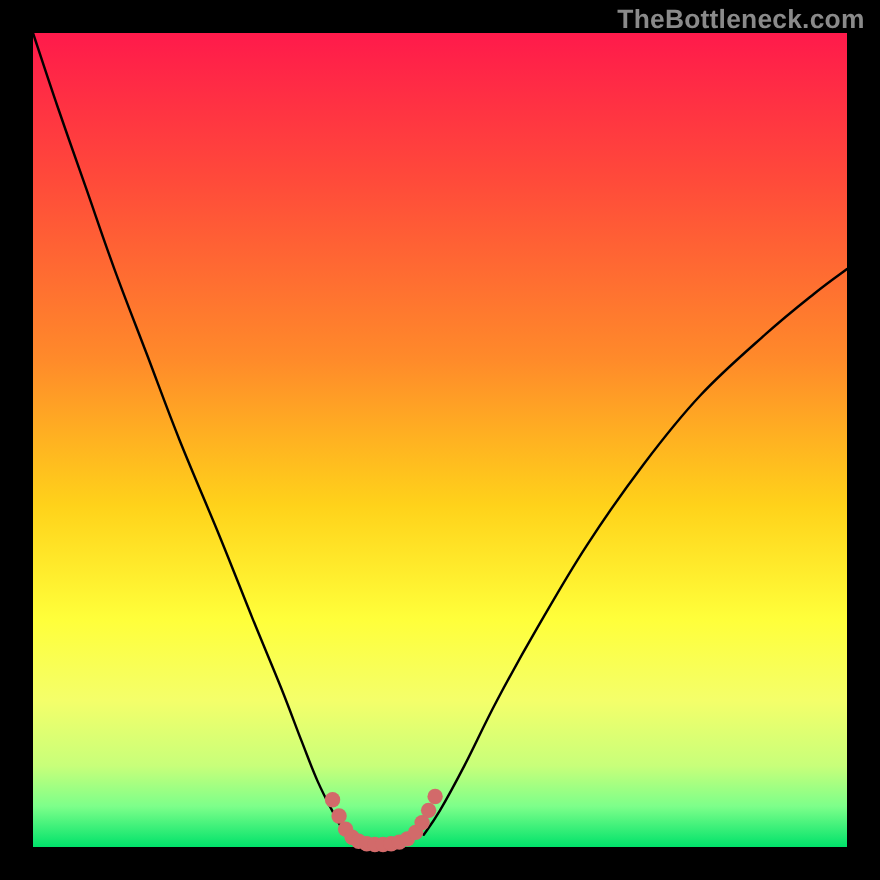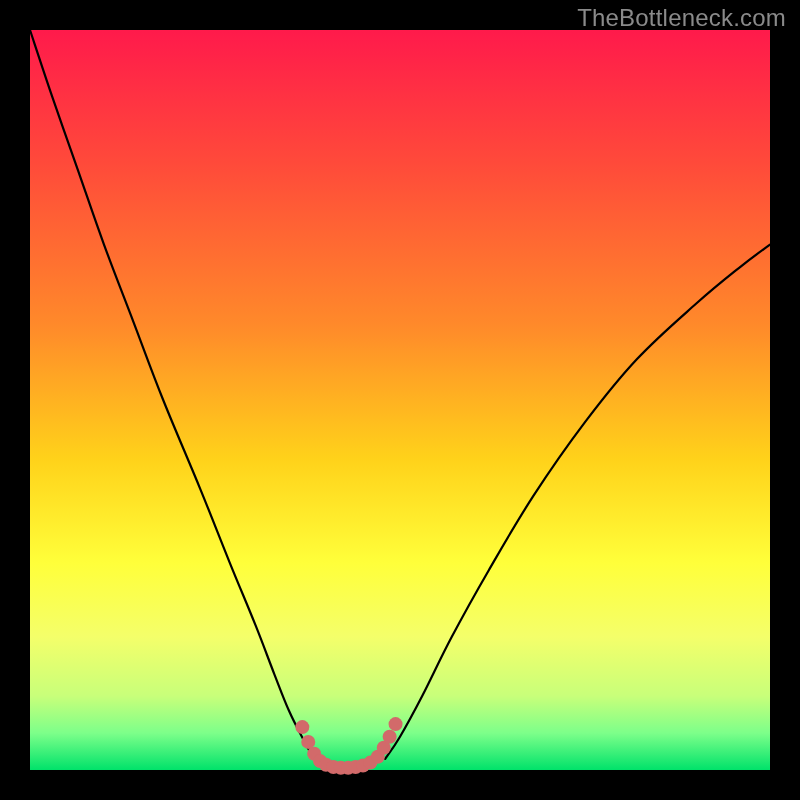--- a/index.html
+++ b/index.html
@@ -18,21 +18,21 @@
     height: 800px;
     background: #000;
   }
   .watermark {
     position: absolute;
     top: 4px;
     right: 14px;
     font-family: Arial, Helvetica, sans-serif;
     font-size: 24px;
     color: #8a8a8a;
-    font-weight: 400;
+    font-weight: 700;
     letter-spacing: 0.2px;
   }
   svg {
     position: absolute;
     left: 0;
     top: 0;
   }
 </style>
 </head>
 <body>

